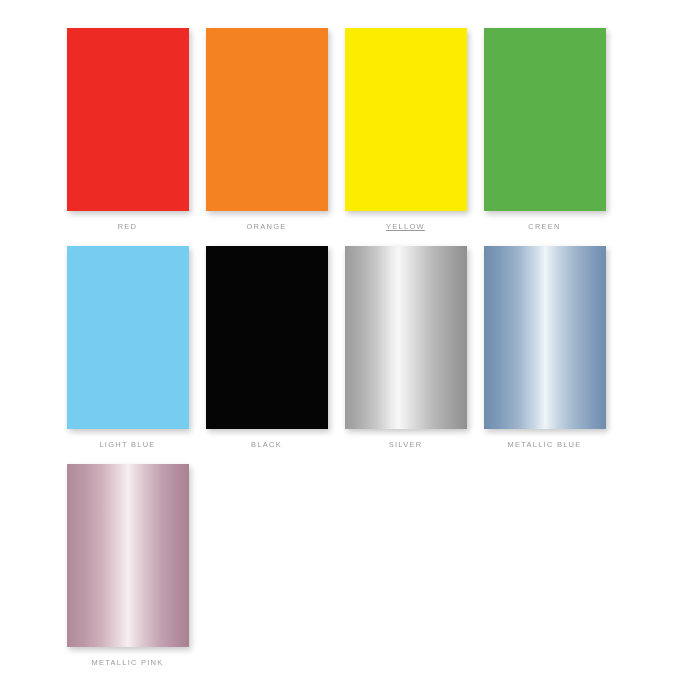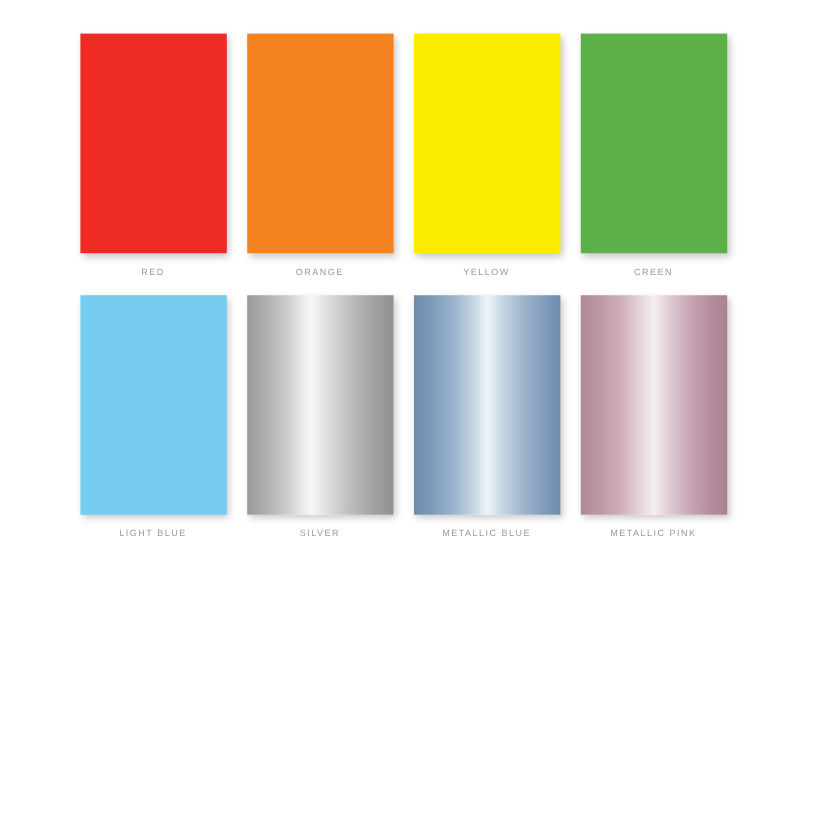--- a/index.html
+++ b/index.html
@@ -82,35 +82,39 @@
       <div class="swatch-label" style="color: rgb(154, 154, 154);">RED</div>
     </div>
 
     <div class="swatch-cell row-1">
       <div class="swatch-chip" style="background: rgb(245, 130, 32);"></div>
       <div class="swatch-label" style="color: rgb(154, 154, 154);">ORANGE</div>
     </div>
 
     <div class="swatch-cell row-1">
       <div class="swatch-chip" style="background: rgb(252, 237, 0);"></div>
-      <div class="swatch-label" style="color: rgb(154, 154, 154);">YELLOW</div>
+      <div class="swatch-label" style="color: rgb(154, 154, 154); text-decoration: underline;">YELLOW</div>
     </div>
 
     <div class="swatch-cell row-1">
       <div class="swatch-chip" style="background: rgb(92, 176, 74);"></div>
       <div class="swatch-label" style="color: rgb(154, 154, 154);">CREEN</div>
     </div>
 
     <div class="swatch-cell row-2">
       <div class="swatch-chip" style="background: rgb(118, 205, 240);"></div>
       <div class="swatch-label" style="color: rgb(154, 154, 154);">LIGHT BLUE</div>
     </div>
 
 
 
+    <div class="swatch-cell row-2">
+      <div class="swatch-chip" style="background: rgb(5, 5, 5);"></div>
+      <div class="swatch-label" style="color: rgb(154, 154, 154);">BLACK</div>
+    </div>
 
 
     <div class="swatch-cell row-3">
       <div class="swatch-chip" style="background: linear-gradient(to right, rgb(154, 154, 154) 0%, rgb(173, 173, 173) 12%, rgb(201, 201, 201) 26%, rgb(235, 235, 235) 38%, rgb(247, 247, 247) 44%, rgb(220, 220, 220) 56%, rgb(185, 185, 185) 72%, rgb(160, 160, 160) 88%, rgb(144, 144, 144) 100%);"></div>
       <div class="swatch-label" style="color: rgb(154, 154, 154); text-align: center;">SILVER</div>
     </div>
 
     <div class="swatch-cell row-3">
       <div class="swatch-chip" style="background: linear-gradient(to right, rgb(110, 140, 173) 0%, rgb(126, 154, 185) 12%, rgb(157, 180, 204) 28%, rgb(204, 218, 231) 42%, rgb(239, 244, 248) 50%, rgb(194, 210, 225) 62%, rgb(155, 178, 201) 76%, rgb(127, 154, 186) 90%, rgb(111, 141, 174) 100%);"></div>
       <div class="swatch-label" style="color: rgb(154, 154, 154);">METALLIC BLUE</div>

